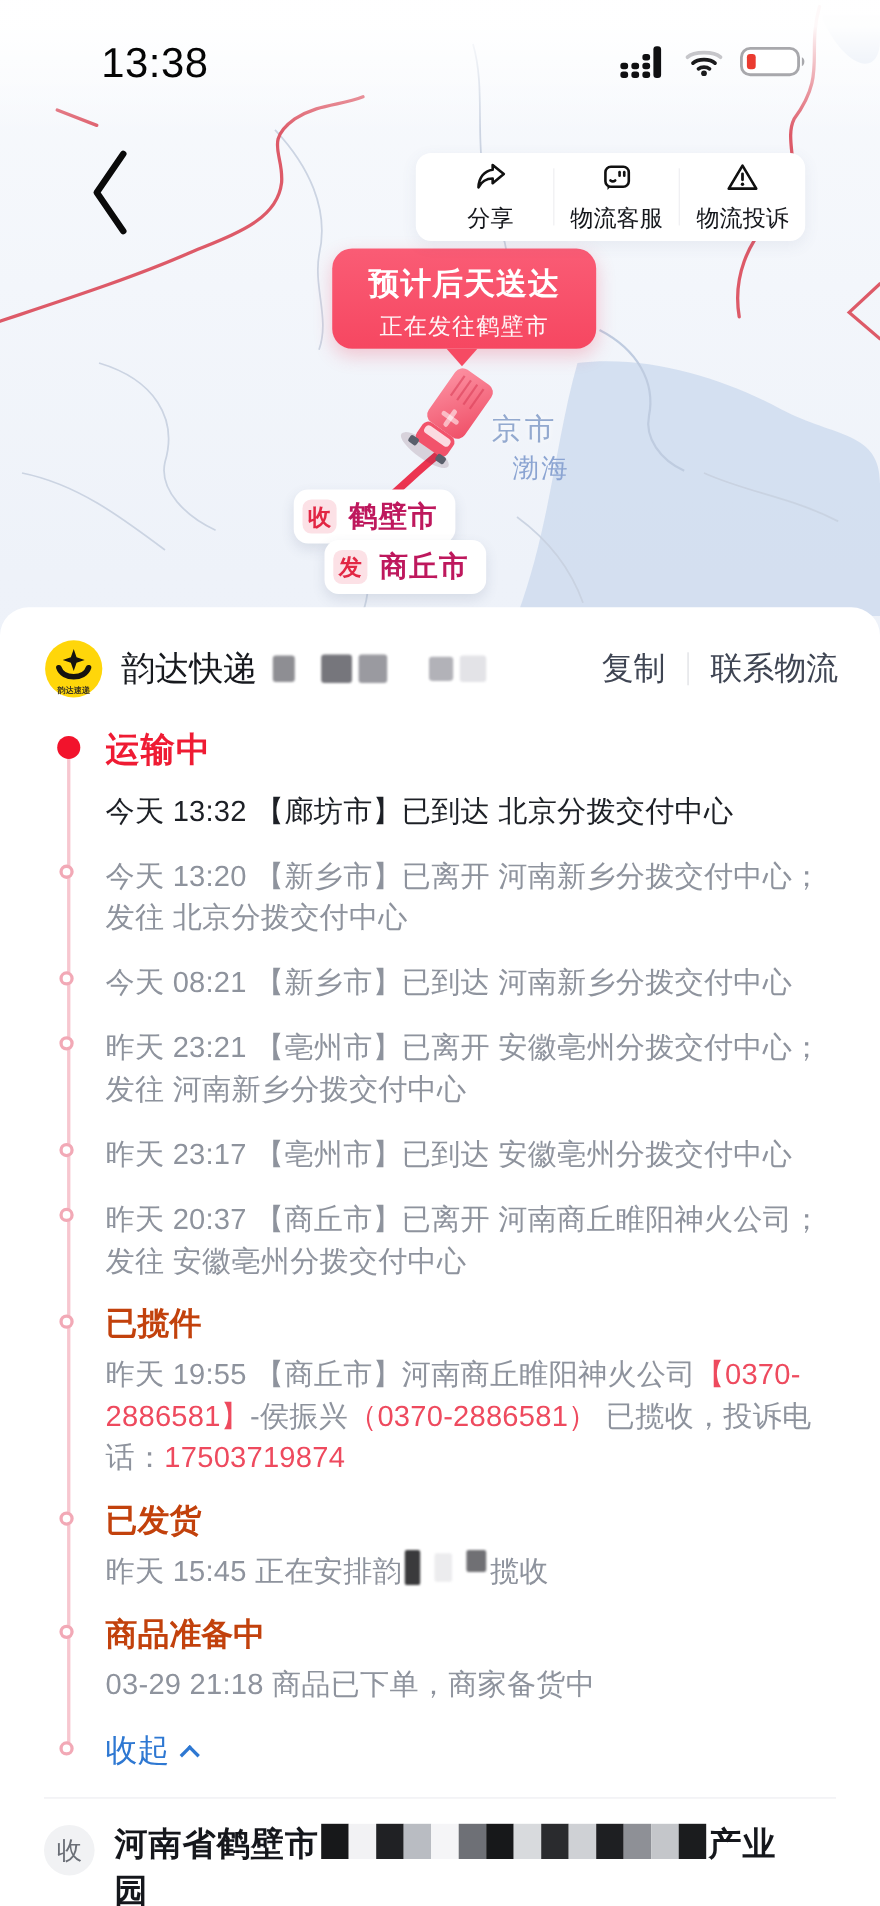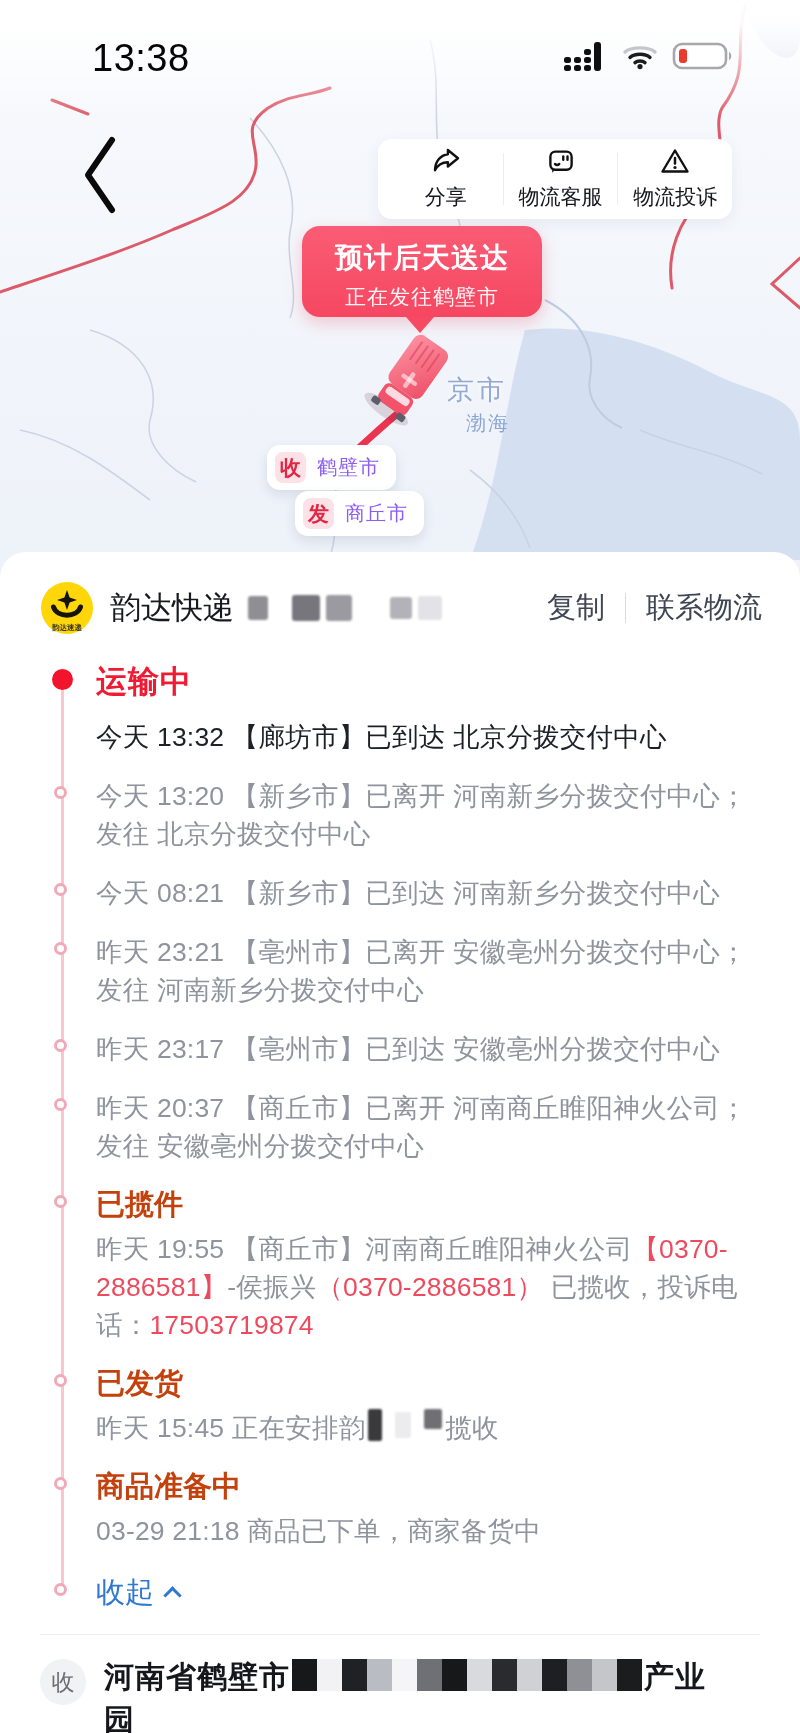--- a/index.html
+++ b/index.html
@@ -34,29 +34,29 @@
             box-shadow:0 6px 16px rgba(240,60,90,.25); }
   .eta-tooltip .l1 { font-size:28px; font-weight:700; letter-spacing:1px; }
   .eta-tooltip .l2 { font-size:21px; margin-top:6px; opacity:.95; letter-spacing:1px; }
   .eta-tail { position:absolute; left:104px; top:100%; width:0; height:0;
             border:14px solid transparent; border-top:16px solid #f64a63; border-bottom:0; }
 
   .truck { position:absolute; left:348px; top:318px; z-index:3; }
 
   .map-city { position:absolute; left:447px; top:372px; z-index:2; font-size:27px; color:#93a9cf;
             letter-spacing:3px; text-shadow:0 0 6px #fff; }
-  .map-sea-label { position:absolute; left:466px; top:410px; z-index:2; font-size:20px; color:#8ba4d2;
+  .map-sea-label { position:absolute; left:466px; top:410px; z-index:2; font-size:24px; color:#8ba4d2;
             letter-spacing:2px; }
 
   .loc-pill { position:absolute; z-index:3; background:#fff; border-radius:13px;
             display:flex; align-items:center; gap:11px; padding:7px 16px 7px 8px;
             box-shadow:0 5px 12px rgba(70,85,120,.14); }
   .loc-pill .tag { width:31px; height:31px; border-radius:8px; background:#fce1e6; color:#e22744;
             font-size:21px; font-weight:700; display:flex; align-items:center; justify-content:center; }
-  .loc-pill .city { font-size:20px; font-weight:400; color:#8b5cf6; letter-spacing:1px; }
+  .loc-pill .city { font-size:26px; font-weight:700; color:#be185d; letter-spacing:1px; }
   .pill-receive { left:267px; top:445px; }
   .pill-send    { left:295px; top:491px; }
 
   
   .card { position:absolute; left:0; top:552px; width:800px; height:1181px; z-index:5;
             background:#fff; border-radius:26px 26px 0 0; }
 
   .courier-row { display:flex; align-items:center; margin:28px 38px 0 40px; height:56px; }
   .courier-logo { width:54px; height:54px; flex:0 0 54px; }
   .courier-name { margin-left:16px; font-size:31px; color:#17191e; font-weight:500; white-space:nowrap; }

